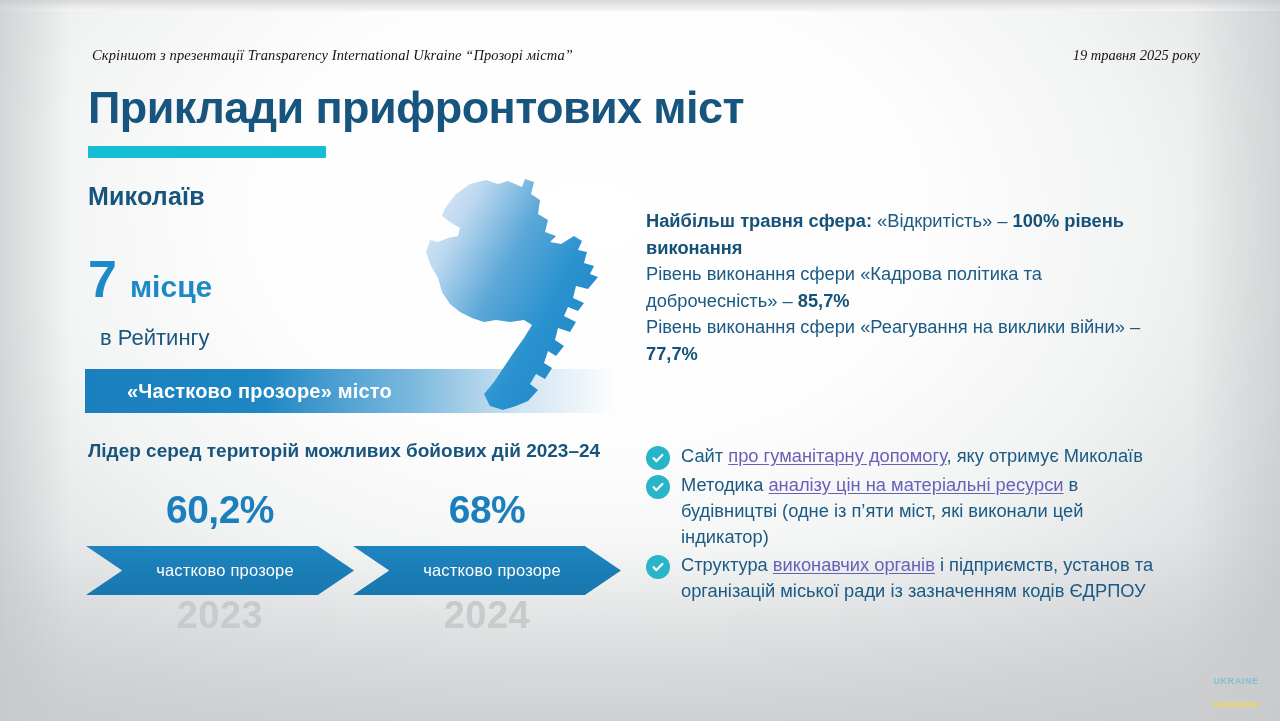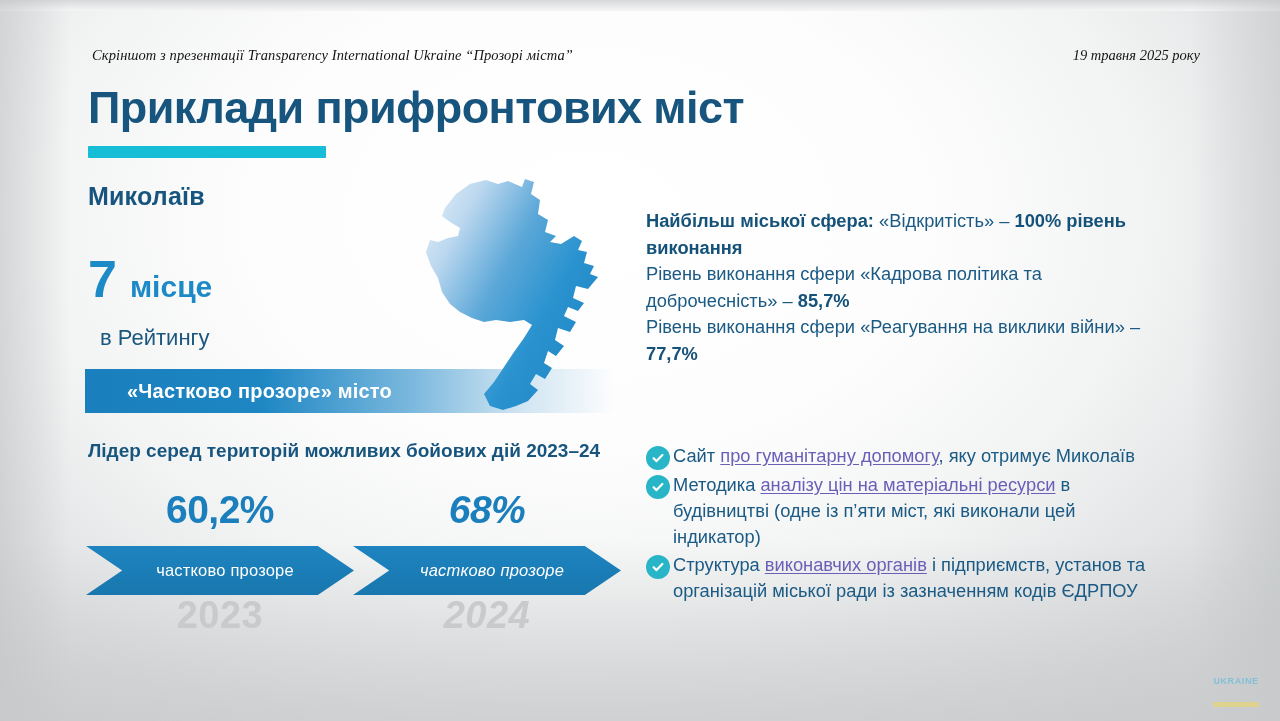--- a/index.html
+++ b/index.html
@@ -162,21 +162,21 @@
     color: #17557e;
     white-space: nowrap;
   }
 
   
   .stat {
     position: absolute;
     width: 268px;
   }
   .stat.s1 { top: 490px; left: 86px; }
-  .stat.s2 { top: 490px; left: 353px; font-style: italic; }
+  .stat.s2 { top: 490px; left: 353px; }
 
   .stat-pct {
     text-align: center;
     font-size: 39px;
     font-weight: 700;
     color: #1c7fbd;
     letter-spacing: -0.5px;
     line-height: 1;
     height: 44px;
   }
@@ -233,21 +233,21 @@
     position: absolute;
     top: 443px; left: 646px;
     width: 520px;
     display: flex;
     flex-direction: column;
     gap: 2px;
   }
   .practice-item {
     display: flex;
     align-items: flex-start;
-    gap: 3px;
+    gap: 11px;
   }
   .check-icon {
     flex: 0 0 auto;
     margin-top: 3px;
     width: 24px; height: 24px;
     border-radius: 50%;
     background: #28b5c8;
     display: flex;
     align-items: center;
     justify-content: center;
@@ -357,21 +357,21 @@
   <div class="stat s2">
     <div class="stat-pct">68%</div>
     <div class="chev">
       <span class="chev-label">частково прозоре</span>
     </div>
     <div class="stat-year">2024</div>
   </div>
 
   <div class="right-col">
     <div class="spheres">
-      <b>Найбільш міської сфера:</b><span> «Відкритість» – </span><b>100%</b><b> рівень виконання</b><br>
+      <b>Найбільш травня сфера:</b><span> «Відкритість» – </span><b>100%</b><b> рівень виконання</b><br>
       <span>Рівень виконання сфери «Кадрова політика та доброчесність» – </span><b>85,7%</b><br>
       <span>Рівень виконання сфери «Реагування на виклики війни» – </span><b>77,7%</b>
     </div>
   </div>
 
 
   <div class="practice-list">
 
     <div class="practice-item">
       <span class="check-icon">

